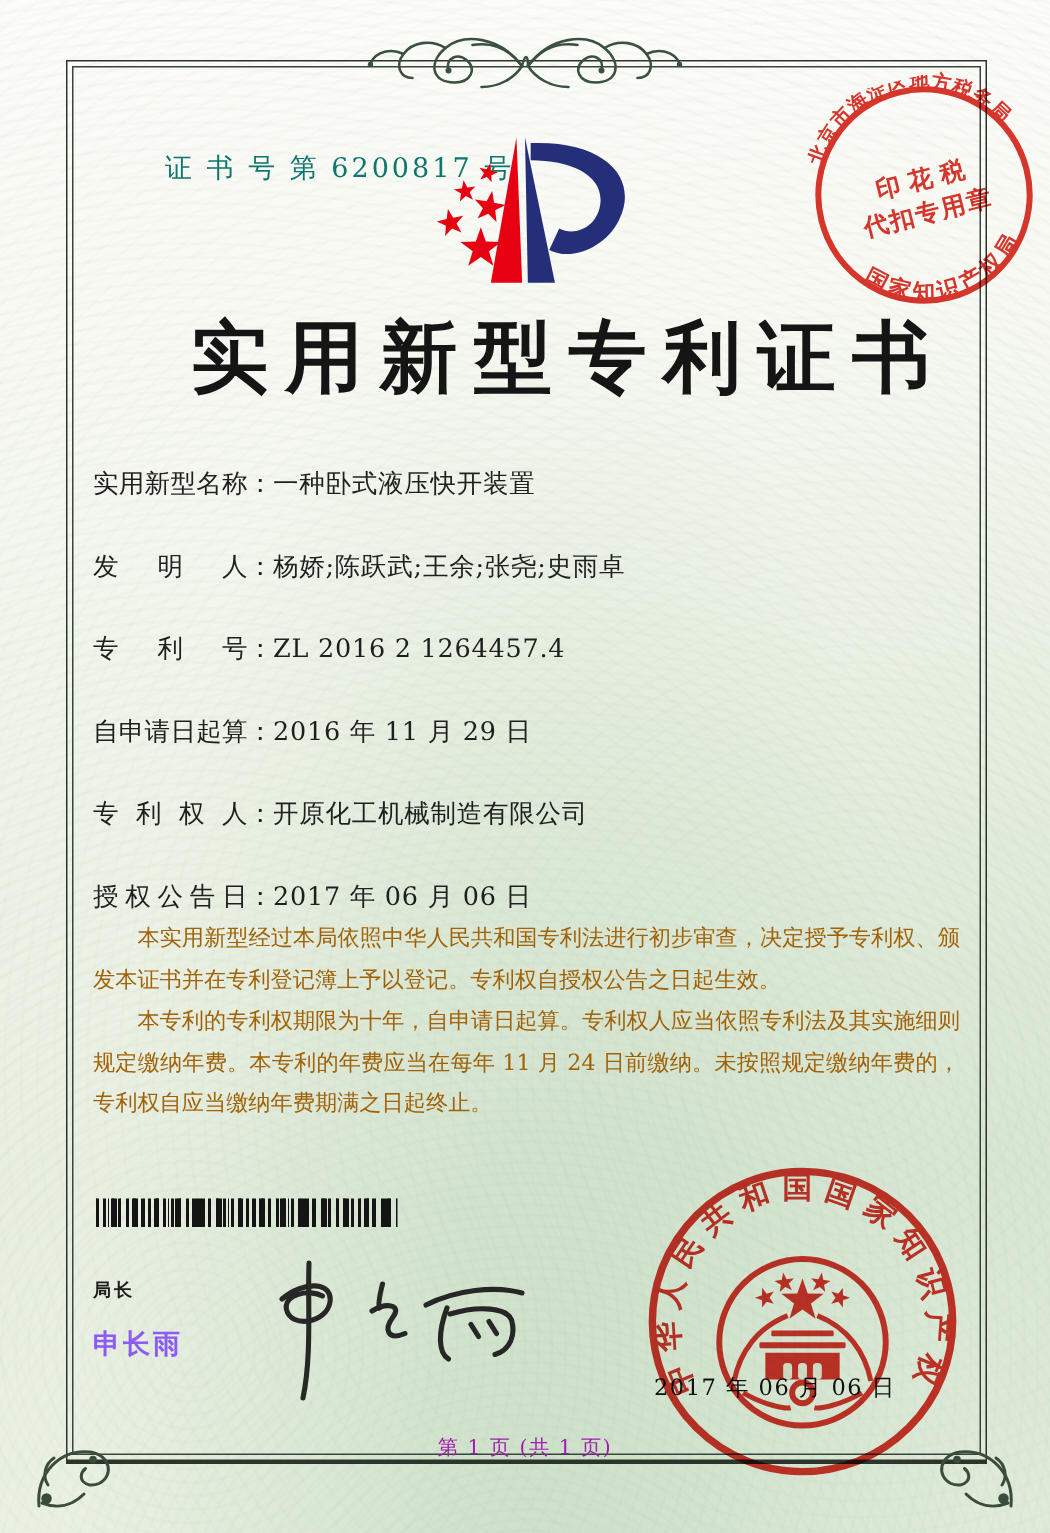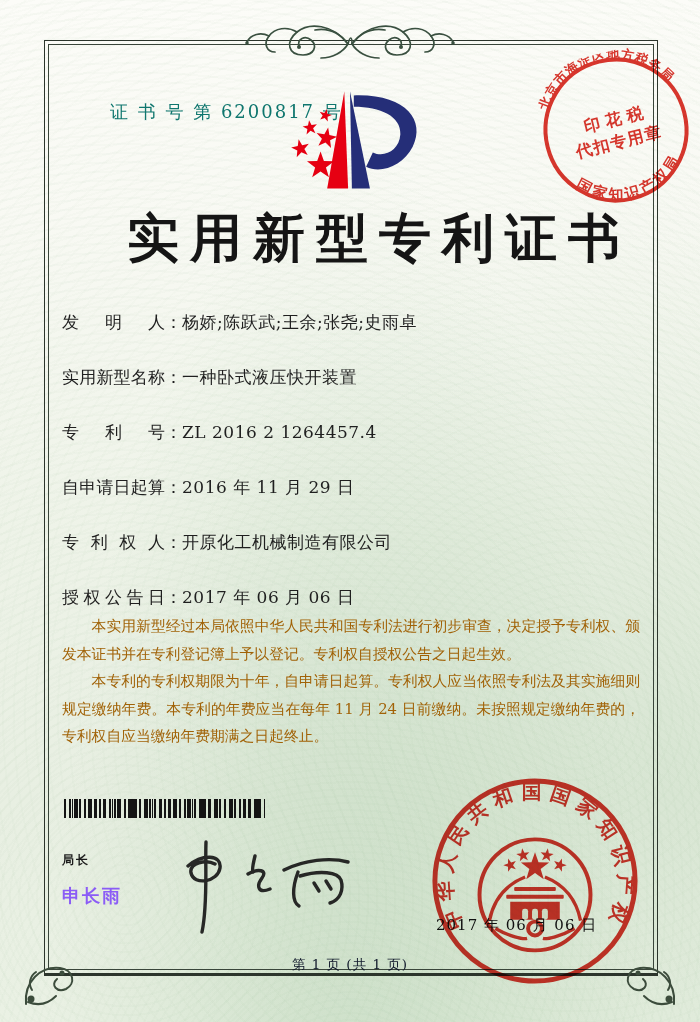--- a/index.html
+++ b/index.html
@@ -44,21 +44,21 @@
       repeating-linear-gradient(90deg,transparent 0 11px,#141414 11px 14px);
   }
   .sig-title{left:62px;top:852px;font-size:12px;font-weight:700;color:#1c1c1c;
     font-family:"DejaVu Sans","Liberation Sans",sans-serif;letter-spacing:2px;}
   .sig-name{left:62px;top:884px;font-size:18px;font-weight:700;color:#8b5cf6;
     font-family:"DejaVu Sans","Liberation Sans",sans-serif;letter-spacing:2px;}
   .sig-hand{left:158px;top:826px;width:210px;height:112px;}
   .issue-date{left:436px;top:916px;font-size:15px;color:#101010;letter-spacing:1px;z-index:3;}
   .office-seal-wrap{left:426px;top:772px;width:218px;height:218px;mix-blend-mode:multiply;
     opacity:.93;z-index:4;}
-  .footer{left:0;top:956px;width:100%;text-align:center;font-size:13.5px;color:#0f172a;
+  .footer{left:0;top:956px;width:100%;text-align:center;font-size:13.5px;color:#a21caf;
     letter-spacing:1px;}
   .ornament-top{left:235px;top:20px;width:230px;height:46px;}
   .ornament-bl{left:18px;top:950px;width:62px;height:62px;}
   .ornament-br{left:620px;top:950px;width:62px;height:62px;transform:scaleX(-1);}
 </style>
 </head>
 <body>
 
 <div class="frame-outer">
   <div class="frame-inner"></div>
@@ -127,24 +127,24 @@
     <textPath href="#taxBot" startOffset="3">国家知识产权局</textPath>
   </text>
   <text x="0" y="-4" text-anchor="middle" font-size="13" fill="#d9261c" font-weight="700" font-family="DejaVu Serif, Liberation Serif, serif">印 花 税</text>
   <text x="0" y="14" text-anchor="middle" font-size="13" fill="#d9261c" font-weight="700" letter-spacing="1" font-family="DejaVu Serif, Liberation Serif, serif">代扣专用章</text>
 </svg>
 
 <div class="abs title">实用新型专利证书</div>
 
 <div class="abs fields">
   <div class="field-row">
+    <span class="f-label">实用新型名称</span><span class="f-colon">：</span><span class="f-value">一种卧式液压快开装置</span>
+  </div>
+  <div class="field-row">
     <span class="f-label">发　明　人</span><span class="f-colon">：</span><span class="f-value">杨娇;陈跃武;王余;张尧;史雨卓</span>
-  </div>
-  <div class="field-row">
-    <span class="f-label">实用新型名称</span><span class="f-colon">：</span><span class="f-value">一种卧式液压快开装置</span>
   </div>
   <div class="field-row">
     <span class="f-label">专　利　号</span><span class="f-colon">：</span><span class="f-value">ZL 2016 2 1264457.4</span>
   </div>
   <div class="field-row">
     <span class="f-label">自申请日起算</span><span class="f-colon">：</span><span class="f-value">2016 年 11 月 29 日</span>
   </div>
   <div class="field-row">
     <span class="f-label">专 利 权 人</span><span class="f-colon">：</span><span class="f-value">开原化工机械制造有限公司</span>
   </div>

